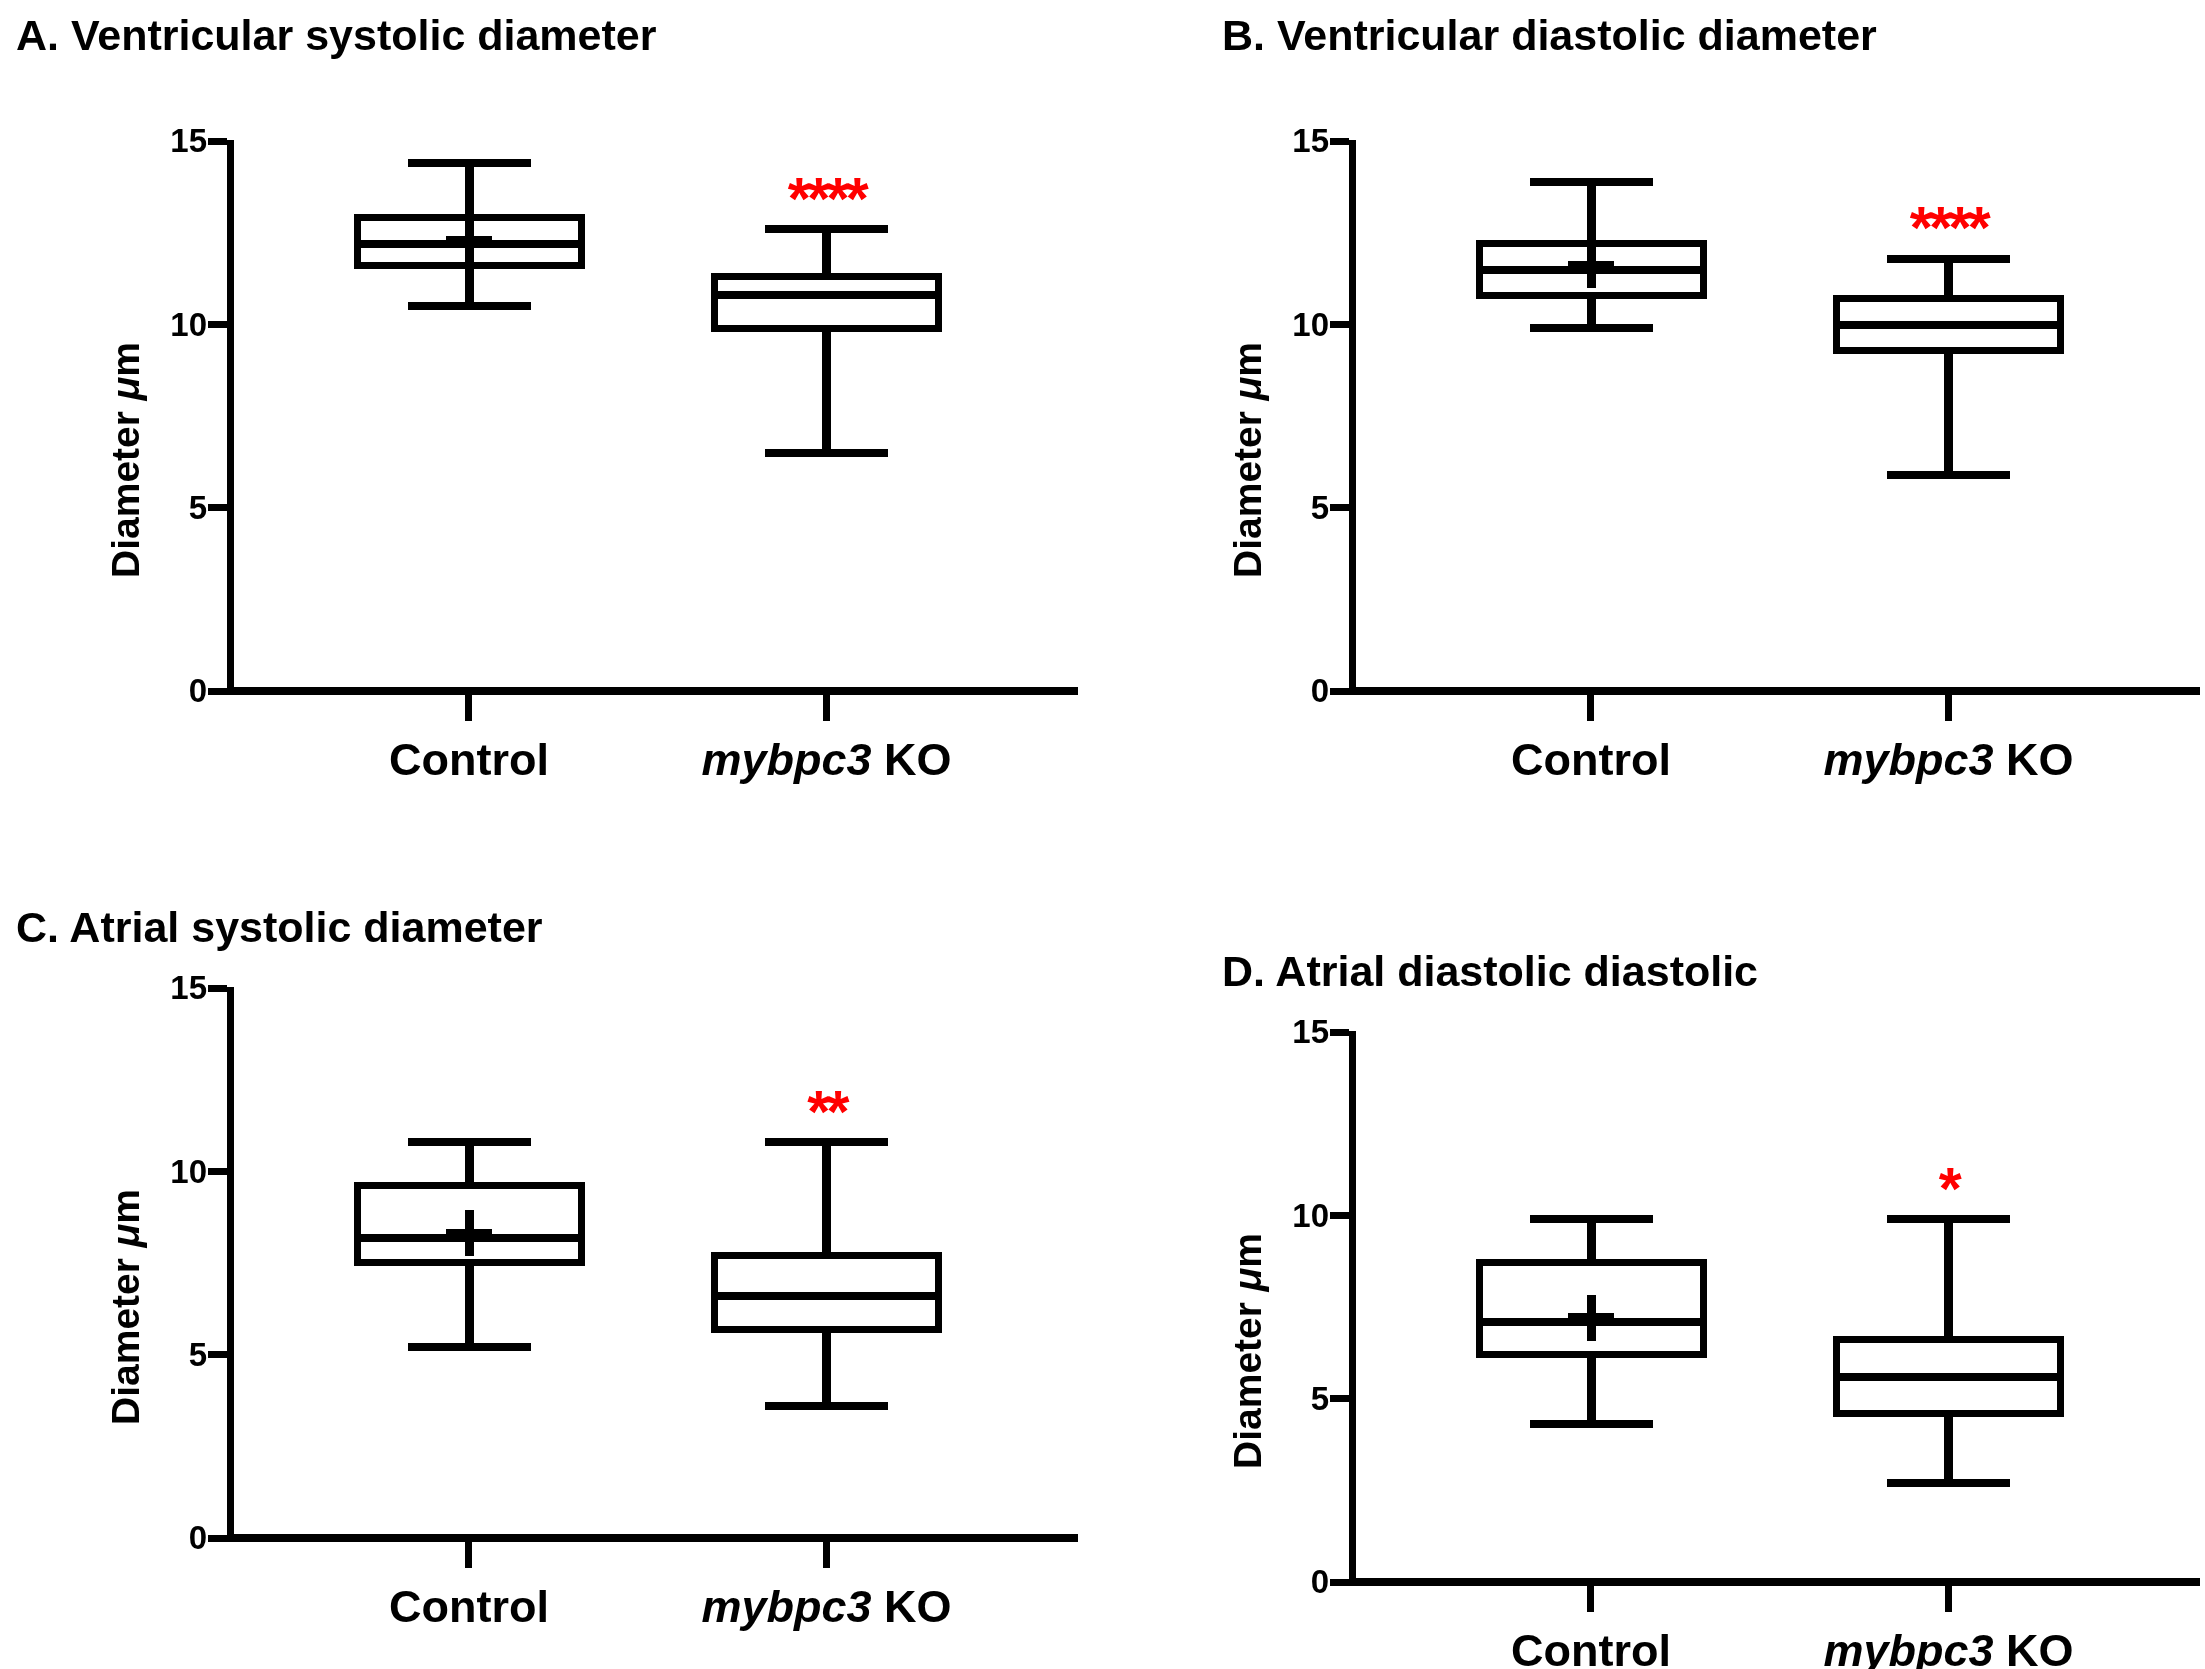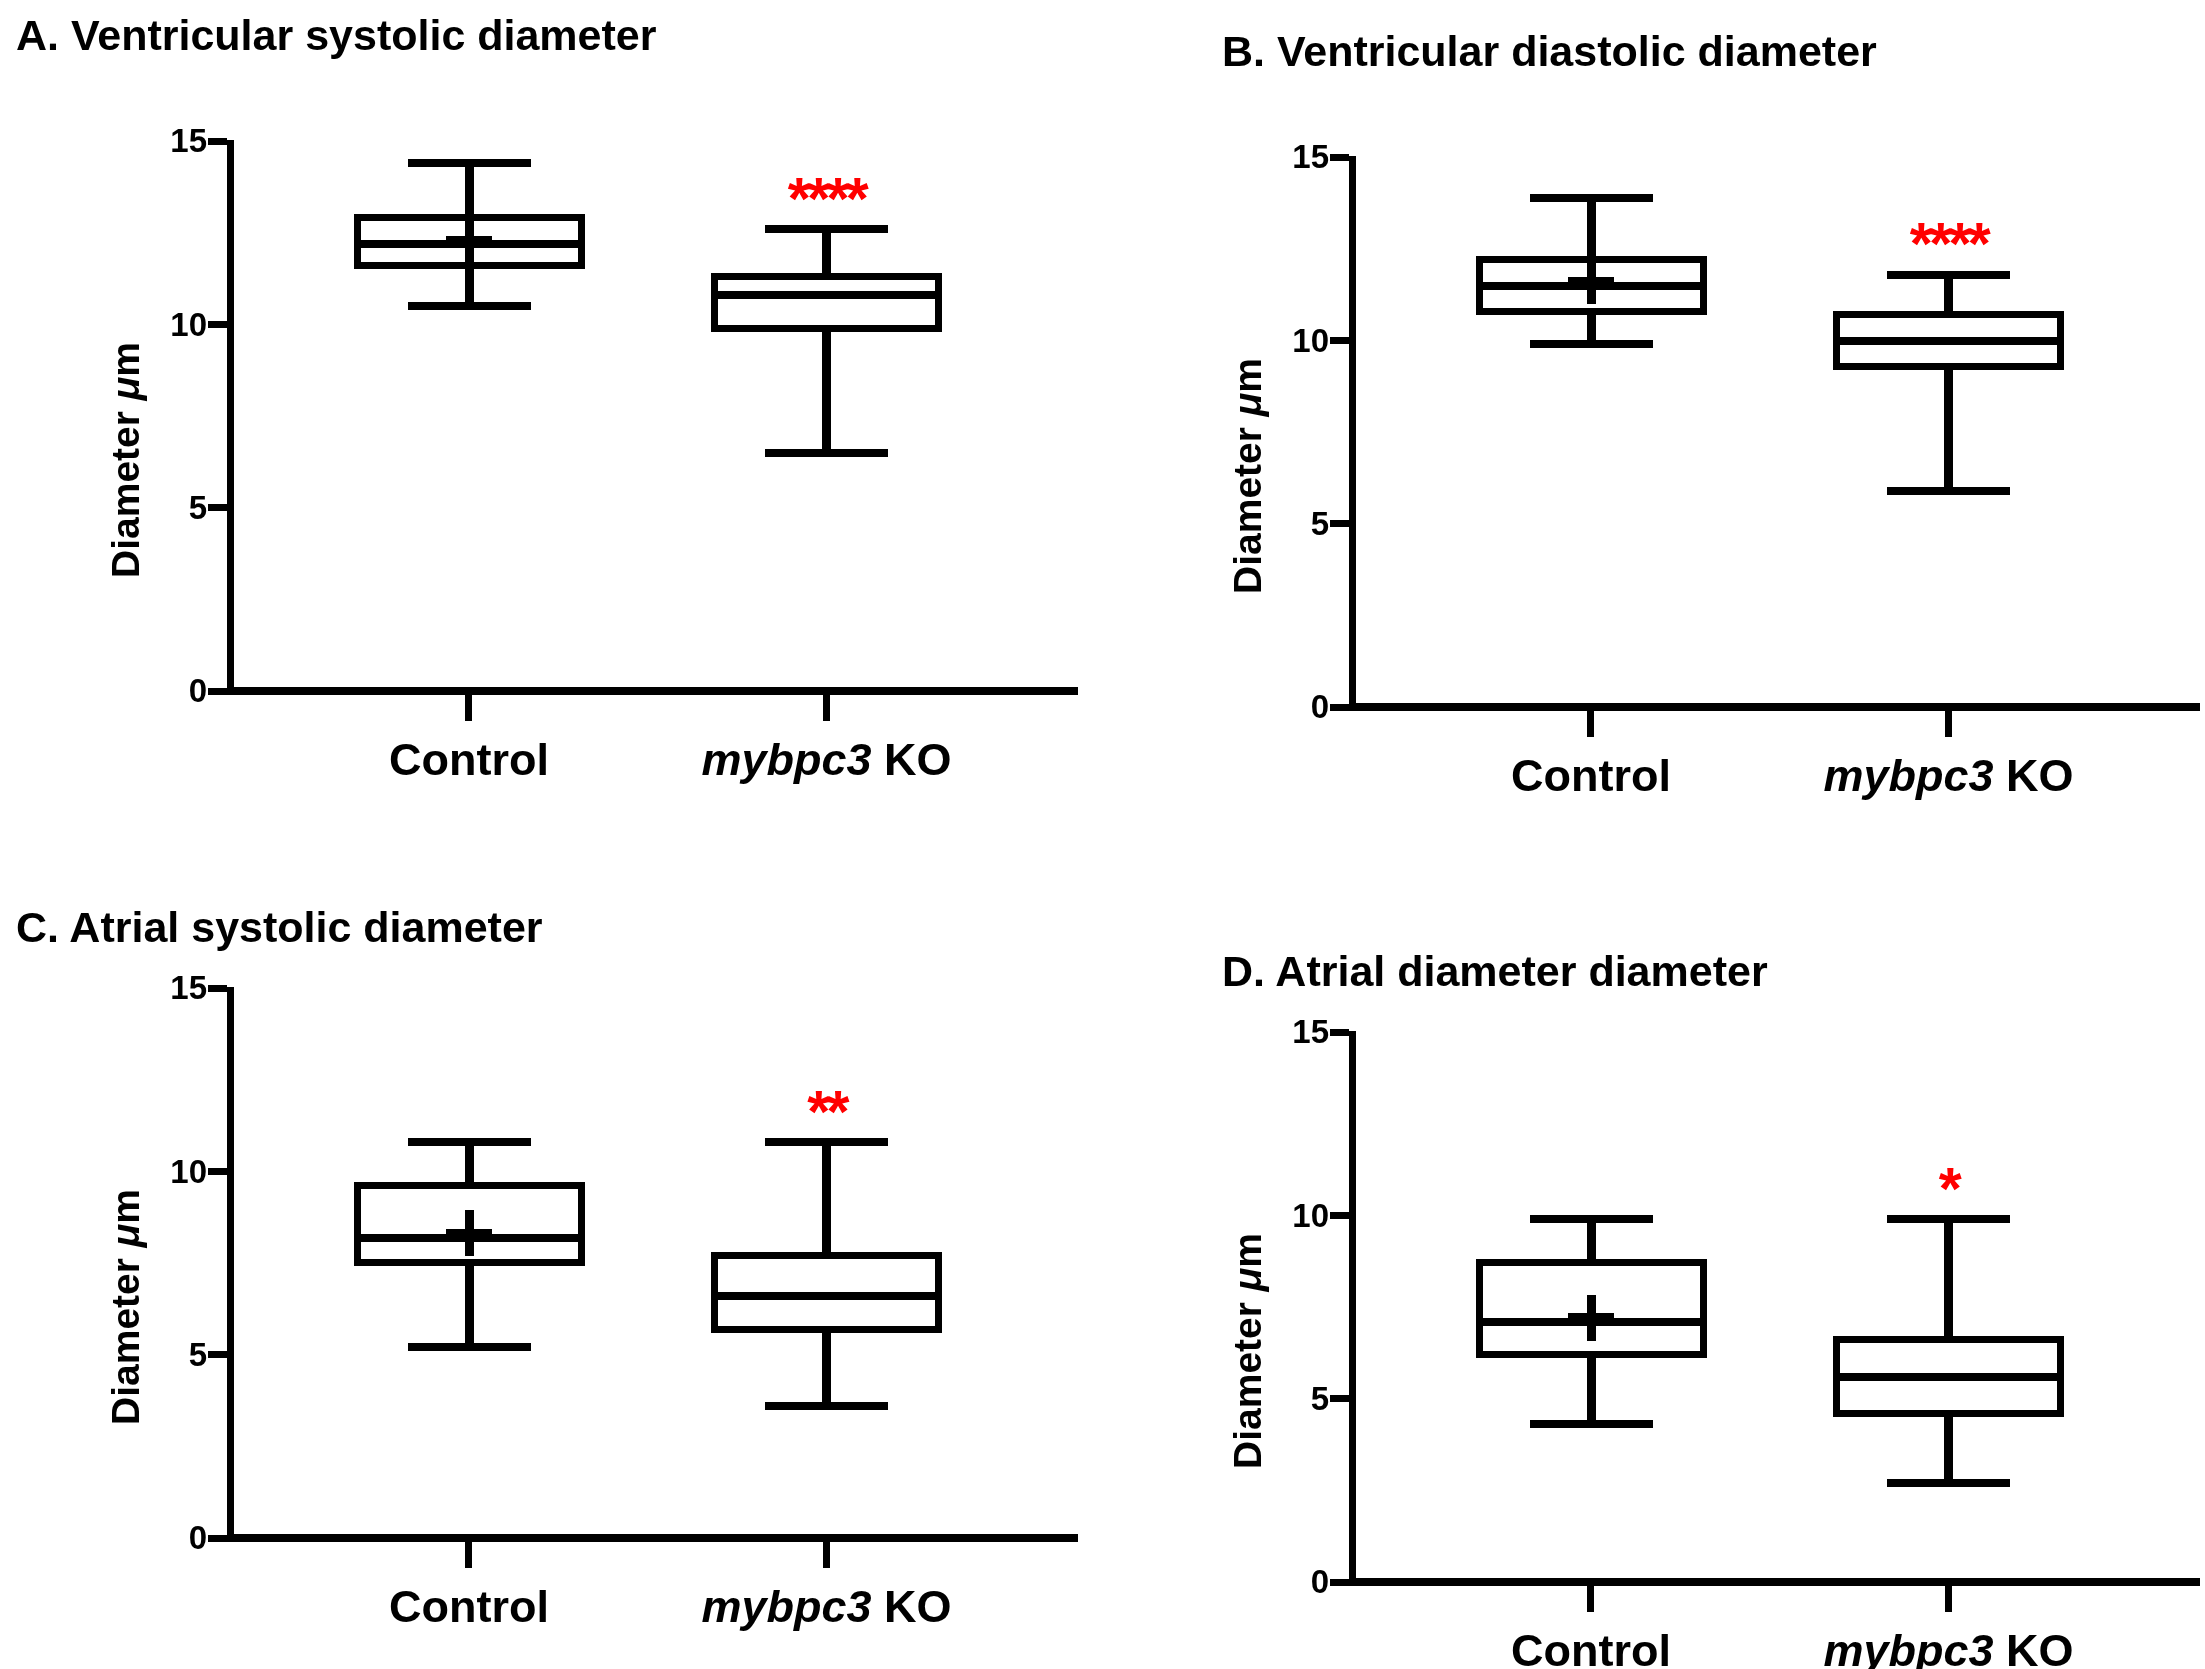--- a/index.html
+++ b/index.html
@@ -6,21 +6,21 @@
     margin:0;padding:0;
     width:2205px;height:1669px;
     background:#ffffff;
     font-family:"Liberation Sans","DejaVu Sans",sans-serif;
     color:#000;
     overflow:hidden;
   }
   .figure{position:absolute;left:0;top:0;width:2205px;height:1669px;}
   .panel{position:absolute;width:1103px;}
   #panel-a{left:0;top:0;height:837px;}
-  #panel-b{left:1103px;top:16px;height:837px;}
+  #panel-b{left:1103px;top:0;height:837px;}
   #panel-c{left:0;top:793px;height:833px;}
   #panel-d{left:1103px;top:837px;height:833px;}
 
   .title{
     position:absolute;margin:0;
     font-size:43px;font-weight:700;line-height:53px;
     white-space:nowrap;letter-spacing:0px;
   }
   .row1 .title{top:8.7px;}
   .row2 .title{top:108px;}
@@ -166,21 +166,21 @@
         <div class="whisker-cap" style="left: 531px; top: 414px; width: 123px; height: 8px;"></div>
         <div class="box-rect" style="left: 477px; top: 264px; width: 231px; height: 81px;"></div>
         <div class="median-line" style="left: 477px; top: 304px; width: 231px; height: 8px;"></div>
         <div class="x-tick" style="left: 589px; top: 554px; width: 7.2px; height: 26px;"></div>
         <div class="x-label" style="left: 369px; top: 591px;"><i>mybpc3</i><span> KO</span></div>
         <div class="sig" style="left: 412px; top: 95px; color: rgb(255, 0, 0);">**</div>
       </div>
   </section>
 
   <section class="panel row2 colR" id="panel-d">
-    <h2 class="title">D. Atrial diameter diameter</h2>
+    <h2 class="title">D. Atrial diastolic diastolic</h2>
     <div class="plot">
         <div class="axis" style="left: -7.2px; top: -1.4px; width: 7.2px; height: 555px;"></div>
         <div class="axis" style="left: -7.2px; top: 546px; width: 851px; height: 8px;"></div>
         <div class="y-tick" style="left: -26px; top: 547px; width: 19px; height: 6.5px;"></div>
         <div class="y-tick-label" style="top: 528px;">0</div>
         <div class="y-tick" style="left: -26px; top: 363px; width: 19px; height: 6.5px;"></div>
         <div class="y-tick-label" style="top: 345px;">5</div>
         <div class="y-tick" style="left: -26px; top: 180px; width: 19px; height: 6.5px;"></div>
         <div class="y-tick-label" style="top: 162px;">10</div>
         <div class="y-tick" style="left: -26px; top: -2.9px; width: 19px; height: 6.5px;"></div>

